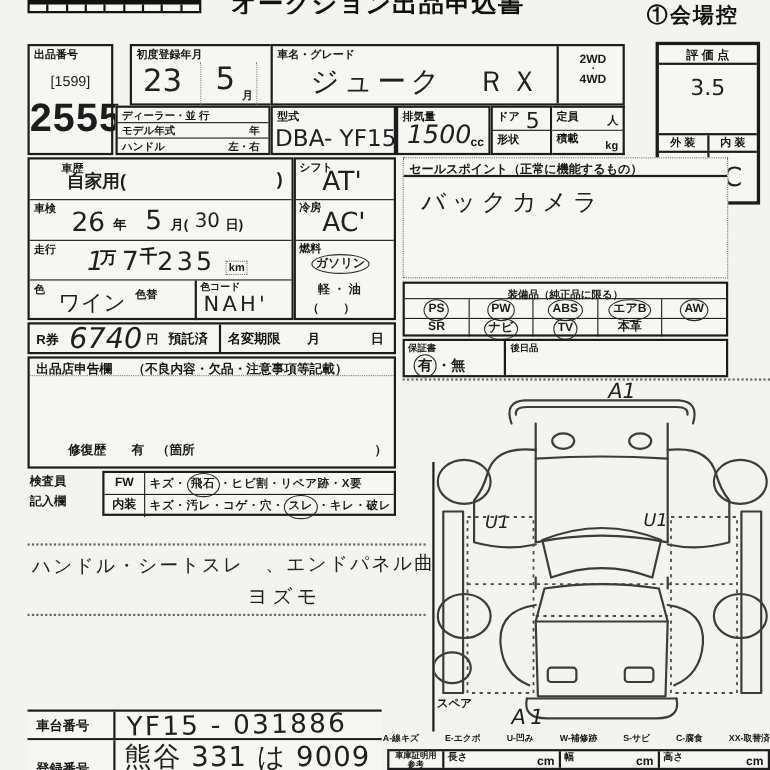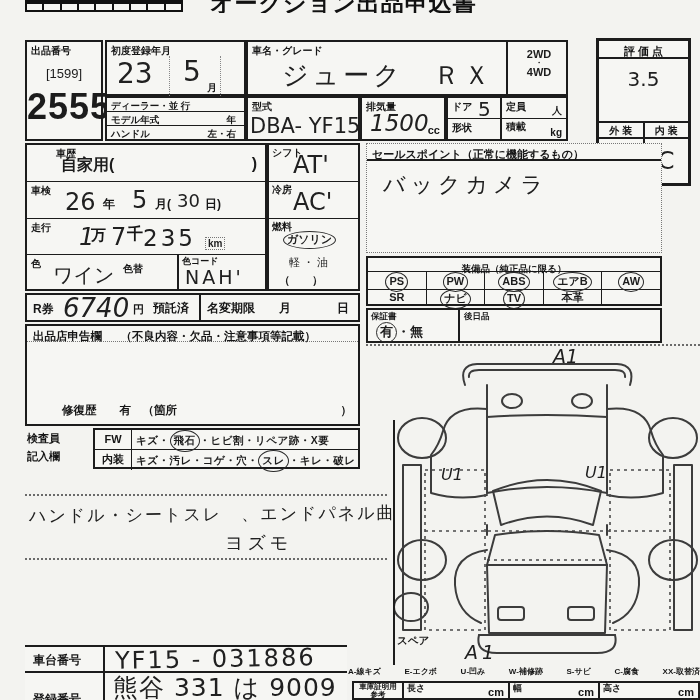--- a/index.html
+++ b/index.html
@@ -37,28 +37,29 @@
       <div class="topcell"></div>
     <div class="topcell"></div>
       <div class="topcell"></div>
     <div class="topcell"></div>
   </div>
 
   <div class="abs" style="left:210px;top:0;width:280px;height:13px;overflow:hidden;">
     <div style="font-size:23px;font-weight:bold;letter-spacing:1px;transform:translateY(-12px);white-space:nowrap;color:#111;">オークション出品申込書</div>
   </div>
 
+  <div class="abs" style="left:588px;top:1px;font-size:19px;font-weight:600;letter-spacing:2px;color:#111;">①会場控</div>
 
   <div class="box" style="left:25px;top:40px;width:78px;height:101px;">
     <div class="lbl cell" style="left:4px;top:3px;">出品番号</div>
     <div class="cell" style="left:0;top:24px;width:100%;text-align:center;font-size:13px;">[1599]</div>
     <div class="cell" style="left:0;top:44px;width:100%;text-align:center;font-size:36px;font-weight:bold;letter-spacing:1px;">2555</div>
   </div>
 
-  <div class="box" style="left:105px;top:40px;width:141px;height:56px;">
+  <div class="box" style="left:118px;top:40px;width:141px;height:56px;">
     <div class="lbl cell" style="left:4px;top:3px;">初度登録年月</div>
     <div class="cell" style="left:62px;top:14px;width:52px;height:40px;border-left:1px dotted #888;border-right:1px dotted #888;"></div>
     <span class="hw cell" style="left:10px;top:18px;font-size:28px;">23</span>
     <span class="hw cell" style="left:76px;top:16px;font-size:28px;">5</span>
     <span class="lbl cell" style="left:100px;top:40px;">月</span>
   </div>
 
   <div class="box" style="left:246px;top:40px;width:322px;height:56px;">
     <div class="lbl cell" style="left:4px;top:3px;">車名・グレード</div>
     <span class="hw cell" style="left:34px;top:20px;font-size:26px;letter-spacing:4px;">ジューク　ＲＸ</span>
@@ -166,21 +167,21 @@
       <span class="lbl cell" style="left:3px;top:2px;">シフト</span>
       <span class="hw cell" style="left:24px;top:8px;font-size:24px;">AT'</span>
     </div>
     <div class="cell" style="left:0;top:37px;width:100%;height:37px;border-bottom:1.5px solid #1c1c1c;">
       <span class="lbl cell" style="left:3px;top:2px;">冷房</span>
       <span class="hw cell" style="left:24px;top:8px;font-size:24px;">AC'</span>
     </div>
     <div class="cell" style="left:0;top:74px;width:100%;height:72px;">
       <span class="lbl cell" style="left:3px;top:2px;">燃料</span>
       <span class="cell circle" style="left:14px;top:12px;font-size:11px;font-weight:bold;">ガソリン</span>
-      <span class="cell" style="left:20px;top:36px;font-size:11px;font-weight:normal;">軽 ・ 油</span>
+      <span class="cell" style="left:20px;top:36px;font-size:11px;font-weight:bold;">軽 ・ 油</span>
       <span class="cell" style="left:10px;top:54px;font-size:11px;font-weight:bold;">（　　）</span>
     </div>
   </div>
 
   <div class="box" style="left:25px;top:293px;width:335px;height:29px;">
     <span class="lbl cell" style="left:6px;top:8px;font-size:12px;">R券</span>
     <span class="hw cell" style="left:36px;top:0px;font-size:26px;font-style:italic;">6740</span>
     <span class="lbl cell" style="left:106px;top:8px;font-size:11px;">円</span>
     <span class="lbl cell" style="left:126px;top:7px;font-size:12px;">預託済</span>
     <div class="vline" style="left:172px;top:0;height:25px;"></div>

